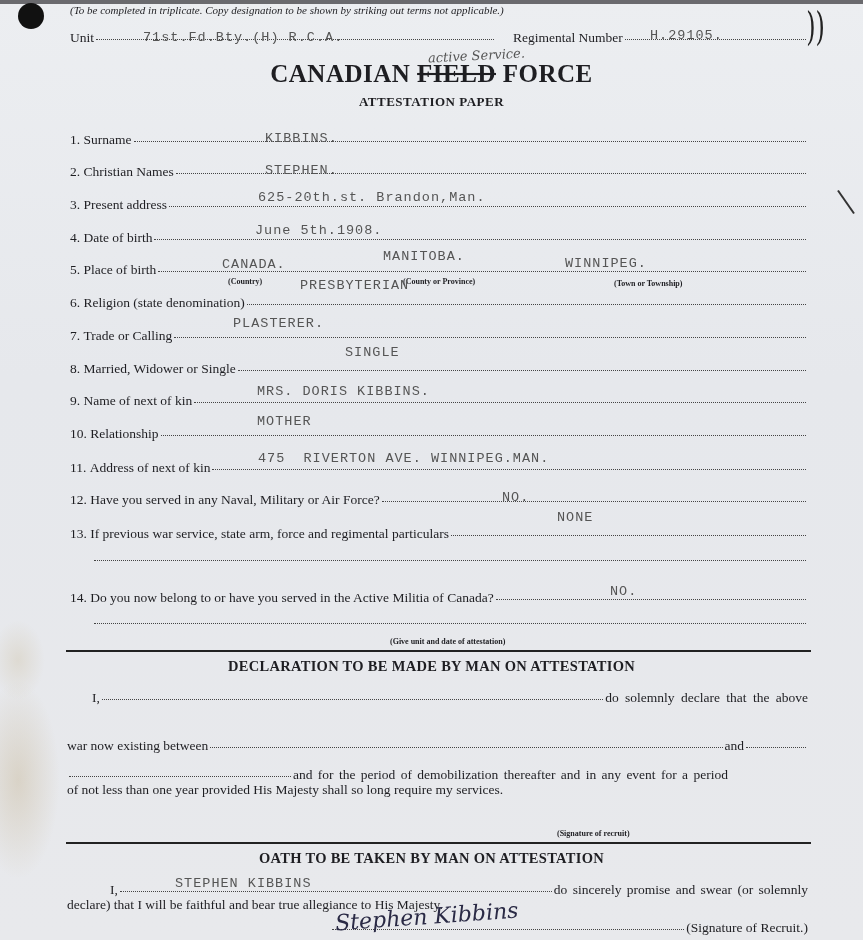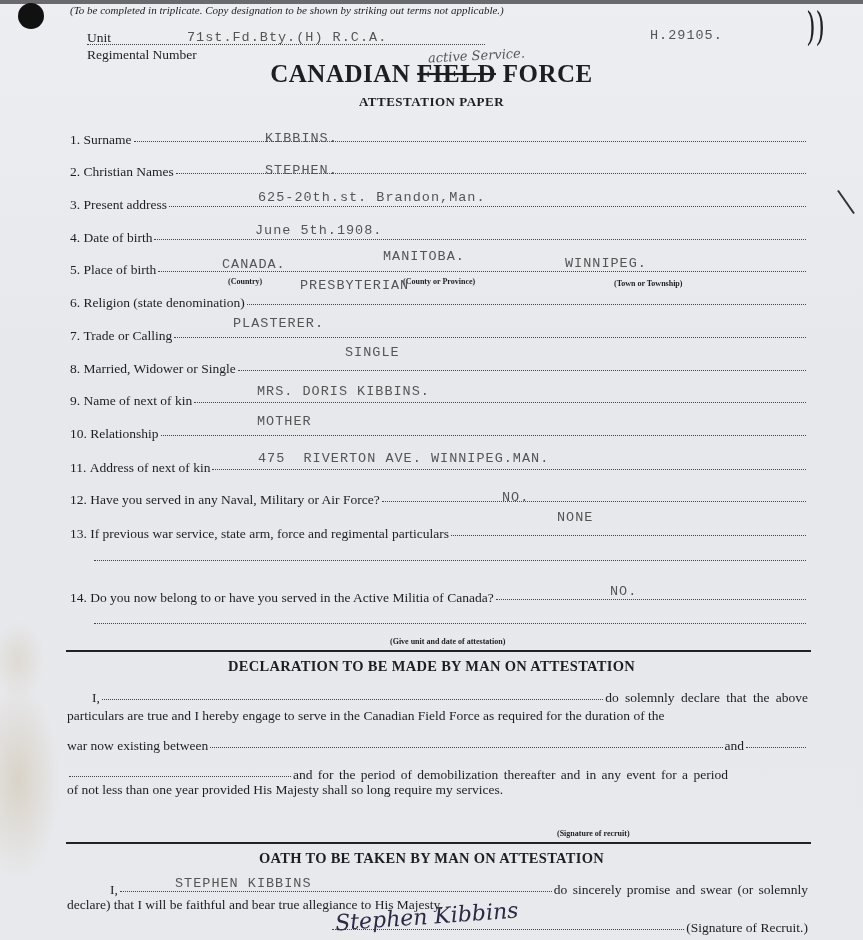--- a/index.html
+++ b/index.html
@@ -46,27 +46,27 @@
 <div class="paper">
   <div class="topbar"></div>
   <div class="punch"></div>
   <div class="stain"></div>
   <div class="stain2"></div>
 
   <div class="note-top">(To be completed in triplicate.  Copy designation to be shown by striking out terms not applicable.)</div>
   <div class="marks">))</div>
   <div class="tick-mark"></div>
 
-  <div class="row" style="top:30px;flex-direction:column;">
+  <div class="row" style="top:30px;">
     <span class="lbl">Unit</span>
     <span class="dots fixed" style="width:398px;"></span>
     <span class="lbl" style="margin-left:17px;">Regimental Number</span>
     <span class="dots"></span>
   </div>
-  <span class="typed" style="left:143px; top:30px;margin-left:44px;">71st.Fd.Bty.(H) R.C.A.</span>
+  <span class="typed" style="left:143px; top:30px;">71st.Fd.Bty.(H) R.C.A.</span>
   <span class="typed" style="left:650px; top:28px;">H.29105.</span>
 
   <div class="handwrite">active Service.</div>
   <div class="title">
     <span>CANADIAN</span>
     <span class="strike">FIELD</span>
     <span>FORCE</span>
   </div>
   <div class="subtitle">ATTESTATION PAPER</div>
 
@@ -154,21 +154,20 @@
 
   <div class="hr" style="top:650px;"></div>
 
   <div class="heading" style="top:658px;">DECLARATION TO BE MADE BY MAN ON ATTESTATION</div>
 
   <div class="row" style="top:690px; left:92px;">
     <span class="lbl">I,</span>
       <span class="dots"></span>
       <span class="lbl" style="word-spacing:3px;">do solemnly declare that the above</span>
   </div>
-  <div class="para" style="top:707px;">particulars are true and I hereby engage to serve in the Canadian Field Force as required for the duration of the</div>
 
   <div class="row" style="top:738px; left:67px;">
     <span class="lbl">war now existing between</span>
       <span class="dots"></span>
       <span class="lbl">and</span>
       <span class="dots fixed" style="width:60px;"></span>
   </div>
 
   <div class="row" style="top:767px; left:67px;">
     <span class="dots fixed" style="width:222px;"></span>

